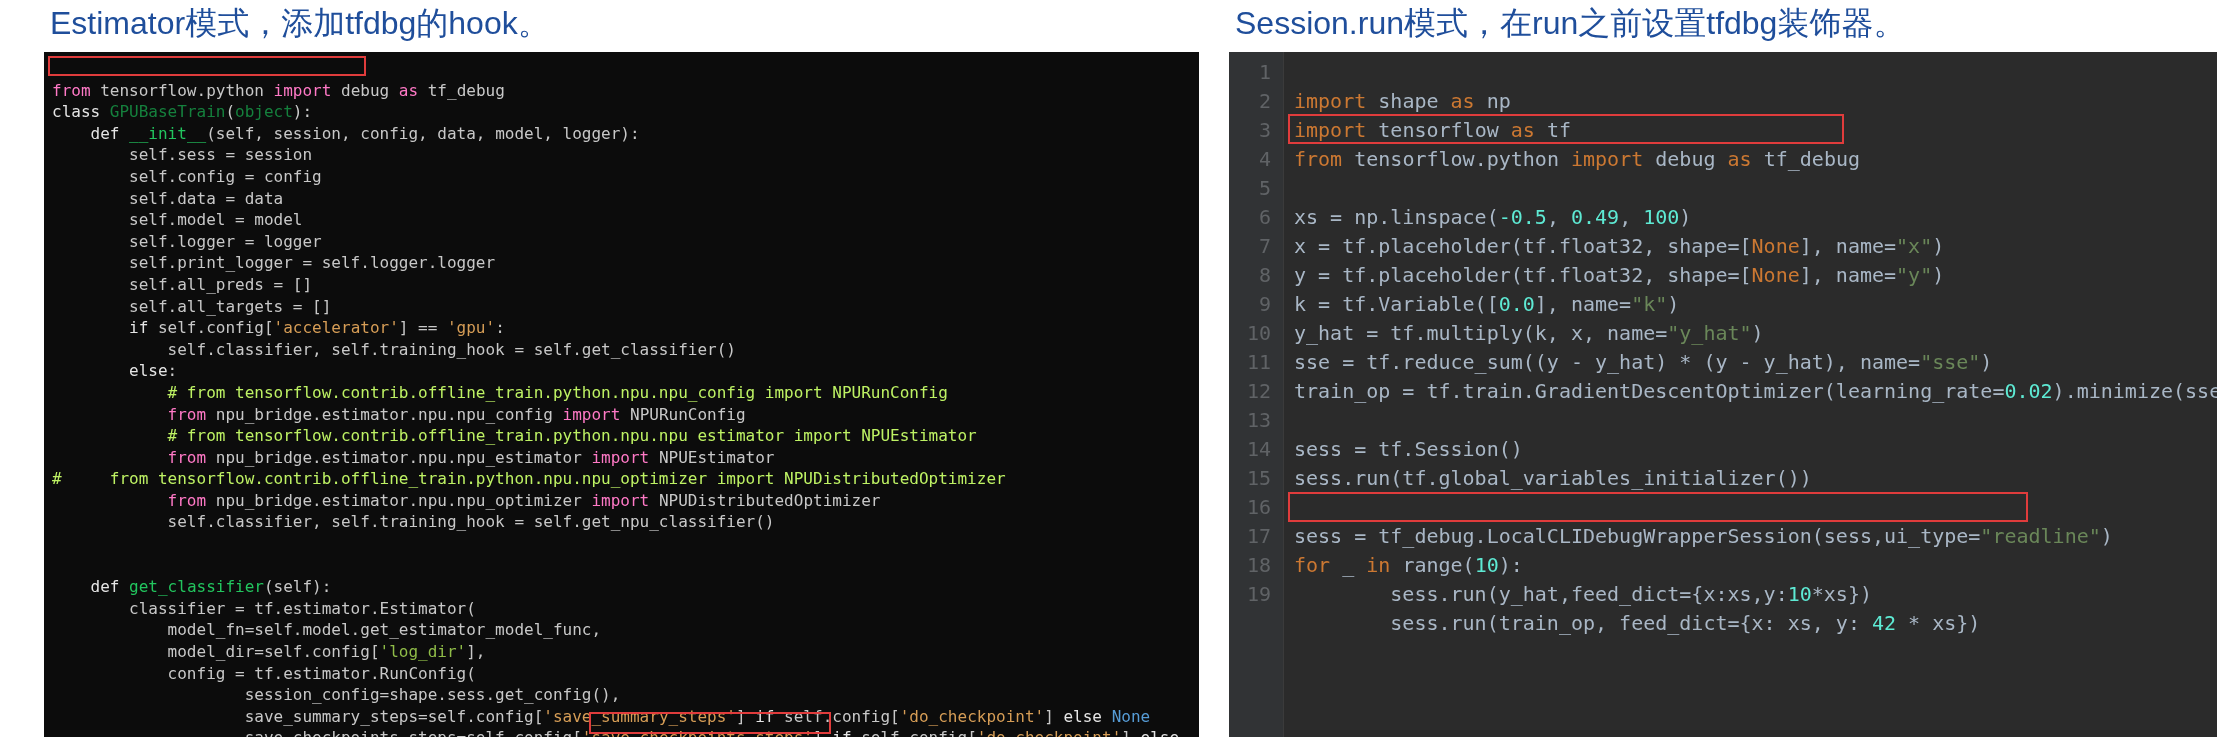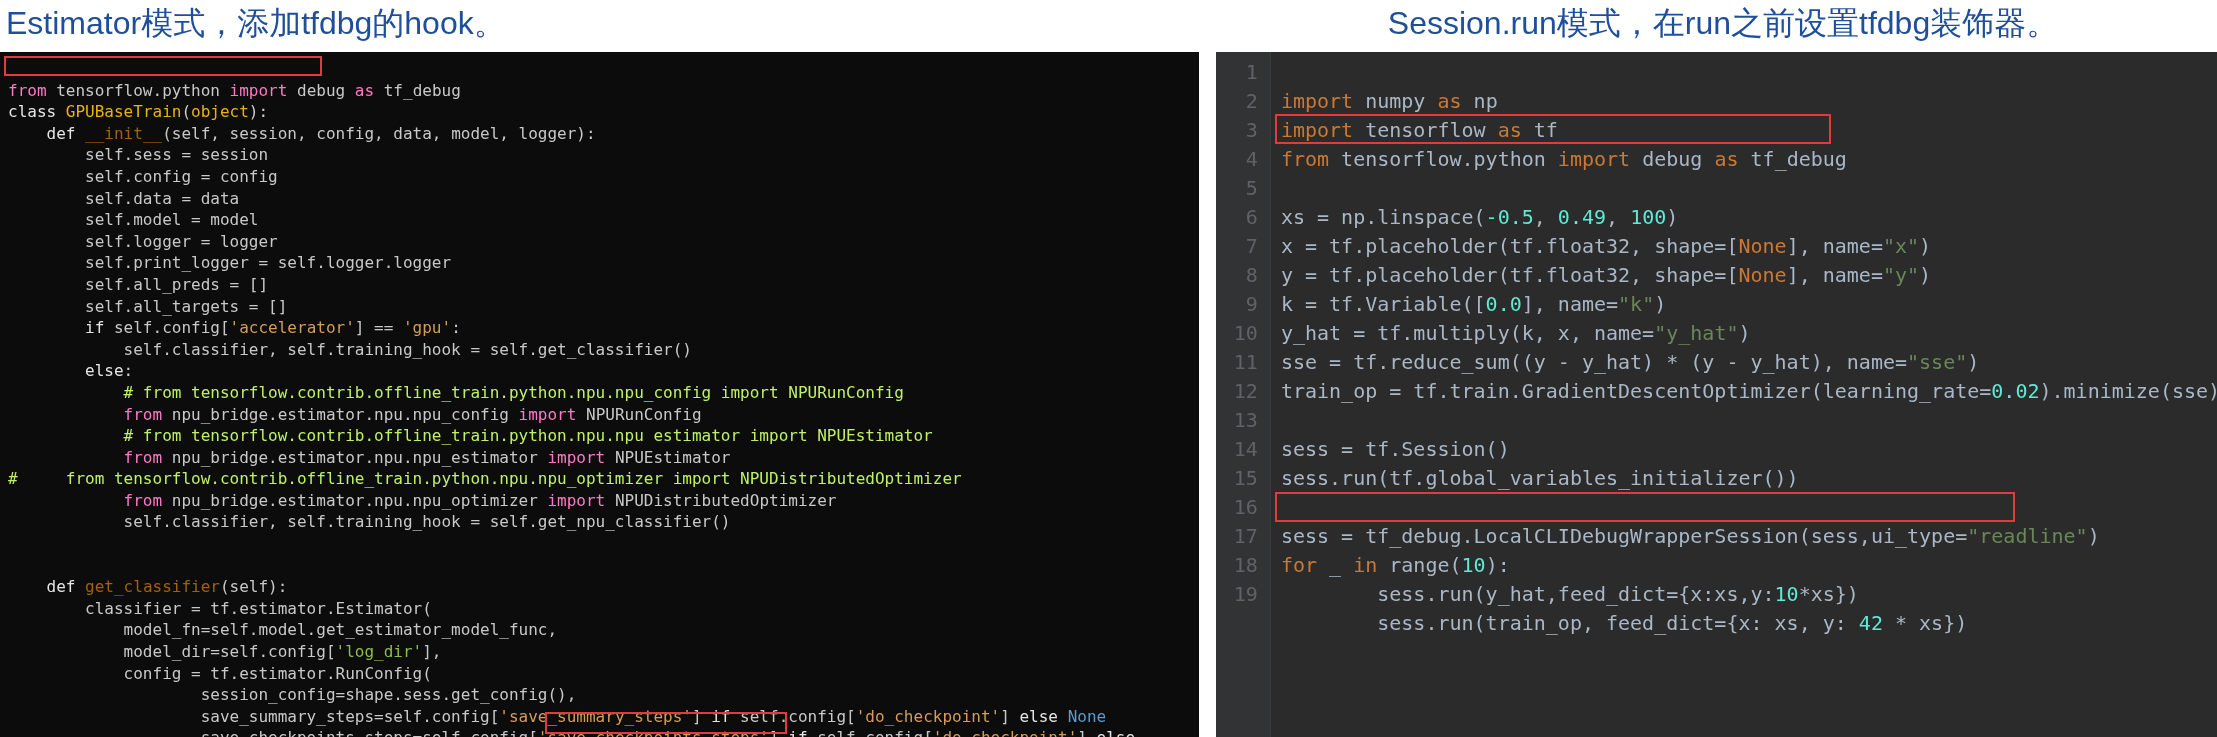--- a/index.html
+++ b/index.html
@@ -6,22 +6,22 @@
   body {
     width: 2217px;
     height: 737px;
     background: #ffffff;
     font-family: "Consolas", "Monaco", monospace;
     display: flex;
     gap: 30px;
     padding: 0;
   }
   .pane { display: flex; flex-direction: column; }
-  .pane-left { width: 1329px; }
-  .pane-right { width: 988px; align-items: center; }
+  .pane-left { width: 1329px; margin-left: 44px; }
+  .pane-right { width: 988px; }
   .title {
     font-family: "Microsoft YaHei", "PingFang SC", sans-serif;
     font-size: 32px;
     color: #1f4e9b;
     padding: 2px 6px 6px 6px;
     font-weight: 400;
   }
   .code-dark {
     background: #0c0c0c;
     color: #cccccc;
@@ -54,24 +54,24 @@
   .code-body {
     padding: 6px 10px;
     white-space: pre;
     position: relative;
   }
   
   .kw-p { color: #ff79c6; }     
   .kw-b { color: #e5e5e5; }     
   .str  { color: #d69d56; text-align: center; }     
   .strg { color: #8fbc48; }     
-  .fn   { color: #a16207; }
+  .fn   { color: #22c55e; }
   .cmt  { color: #bef264; text-align: center; }
   .none { color: #569cd6; }
-  .id   { color: #eab308; }
+  .id   { color: #15803d; }
   .pale { color: #c8c8c8; }
 
   
   .r-kw  { color: #cc7832; }    
   .r-str { color: #6a8759; }    
   .r-num { color: #5eead4; }    
   .r-none{ color: #cc7832; }
 
   .hl-box {
     position: absolute;
@@ -145,21 +145,21 @@
       <div>12</div>
       <div>13</div>
       <div>14</div>
       <div>15</div>
       <div>16</div>
       <div>17</div>
       <div>18</div>
       <div>19</div>
     </div>
     <div class="code-body">
-<span class="r-kw">import</span> <span>numpy</span> <span class="r-kw">as</span> <span>np</span>
+<span class="r-kw">import</span> <span>shape</span> <span class="r-kw">as</span> <span>np</span>
 <span class="r-kw">import</span> <span>tensorflow</span> <span class="r-kw">as</span> <span>tf</span>
 <span class="r-kw">from</span> <span>tensorflow.python</span> <span class="r-kw">import</span> <span>debug</span> <span class="r-kw">as</span> <span>tf_debug</span>
 
 xs = np.linspace(<span class="r-num">-0.5</span>, <span class="r-num">0.49</span>, <span class="r-num">100</span>)
 <span>x = tf.placeholder(tf.float32, shape=[</span><span class="r-none">None</span><span>], name=</span><span class="r-str">"x"</span><span>)</span>
 <span>y = tf.placeholder(tf.float32, shape=[</span><span class="r-none">None</span><span>], name=</span><span class="r-str">"y"</span><span>)</span>
 <span>k = tf.Variable([</span><span class="r-num">0.0</span><span>], name=</span><span class="r-str">"k"</span><span>)</span>
 <span>y_hat = tf.multiply(k, x, name=</span><span class="r-str">"y_hat"</span><span>)</span>
 <span>sse = tf.reduce_sum((y - y_hat) * (y - y_hat), name=</span><span class="r-str">"sse"</span><span>)</span>
 <span>train_op = tf.train.GradientDescentOptimizer(learning_rate=</span><span class="r-num">0.02</span><span>).minimize(sse)</span>

